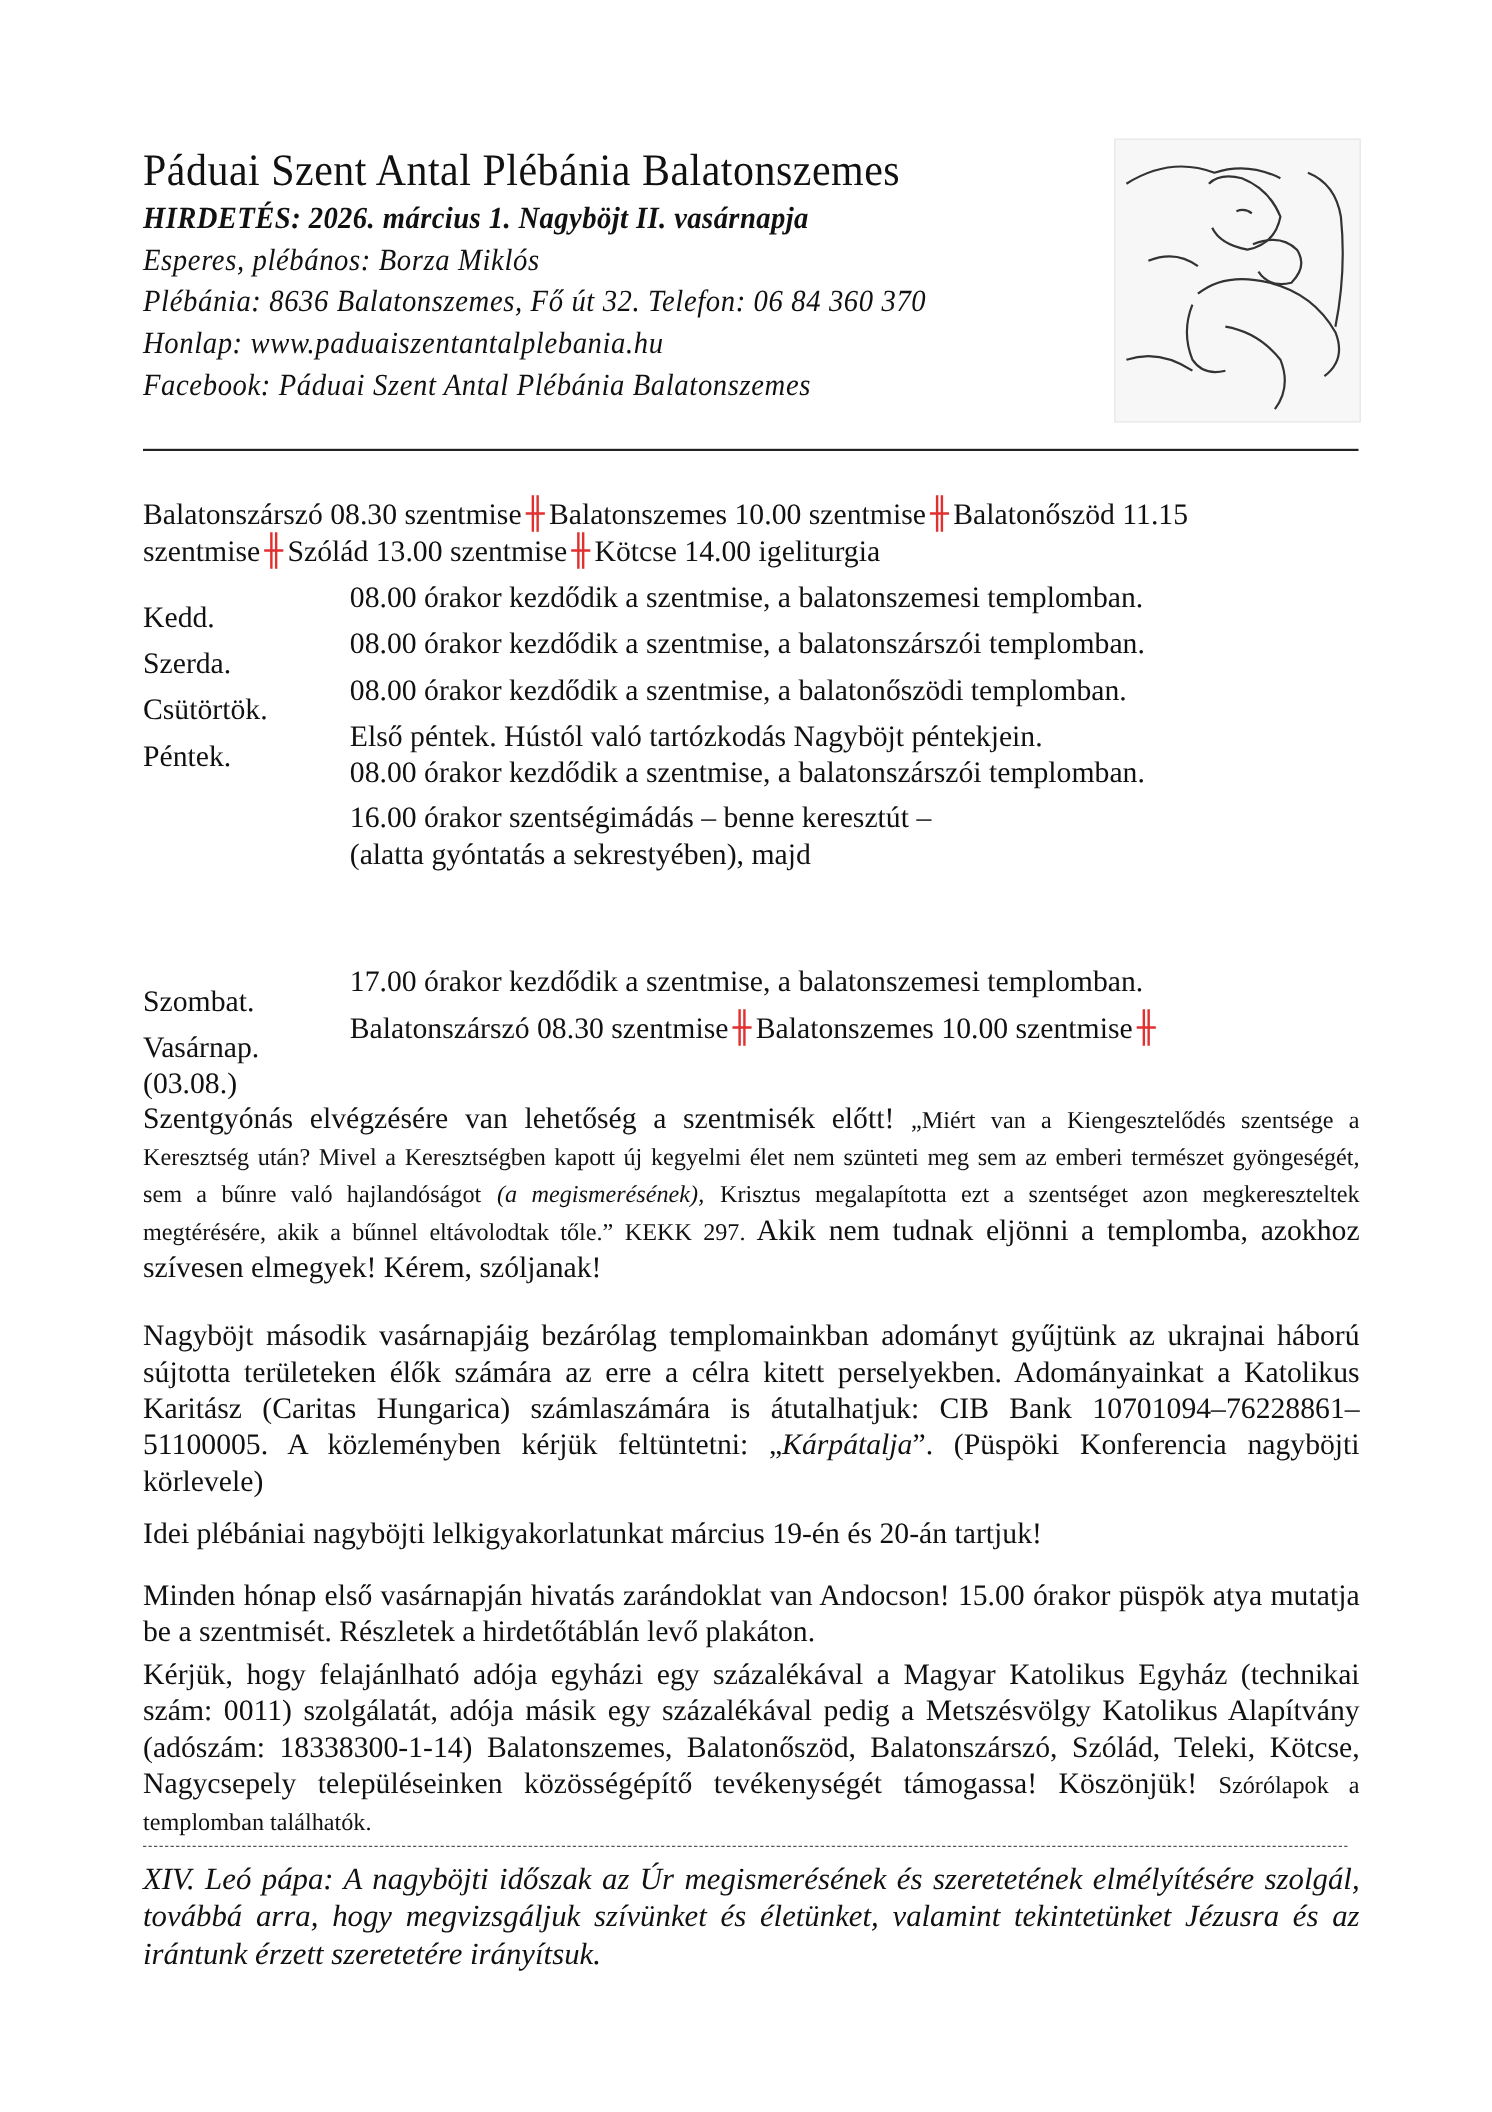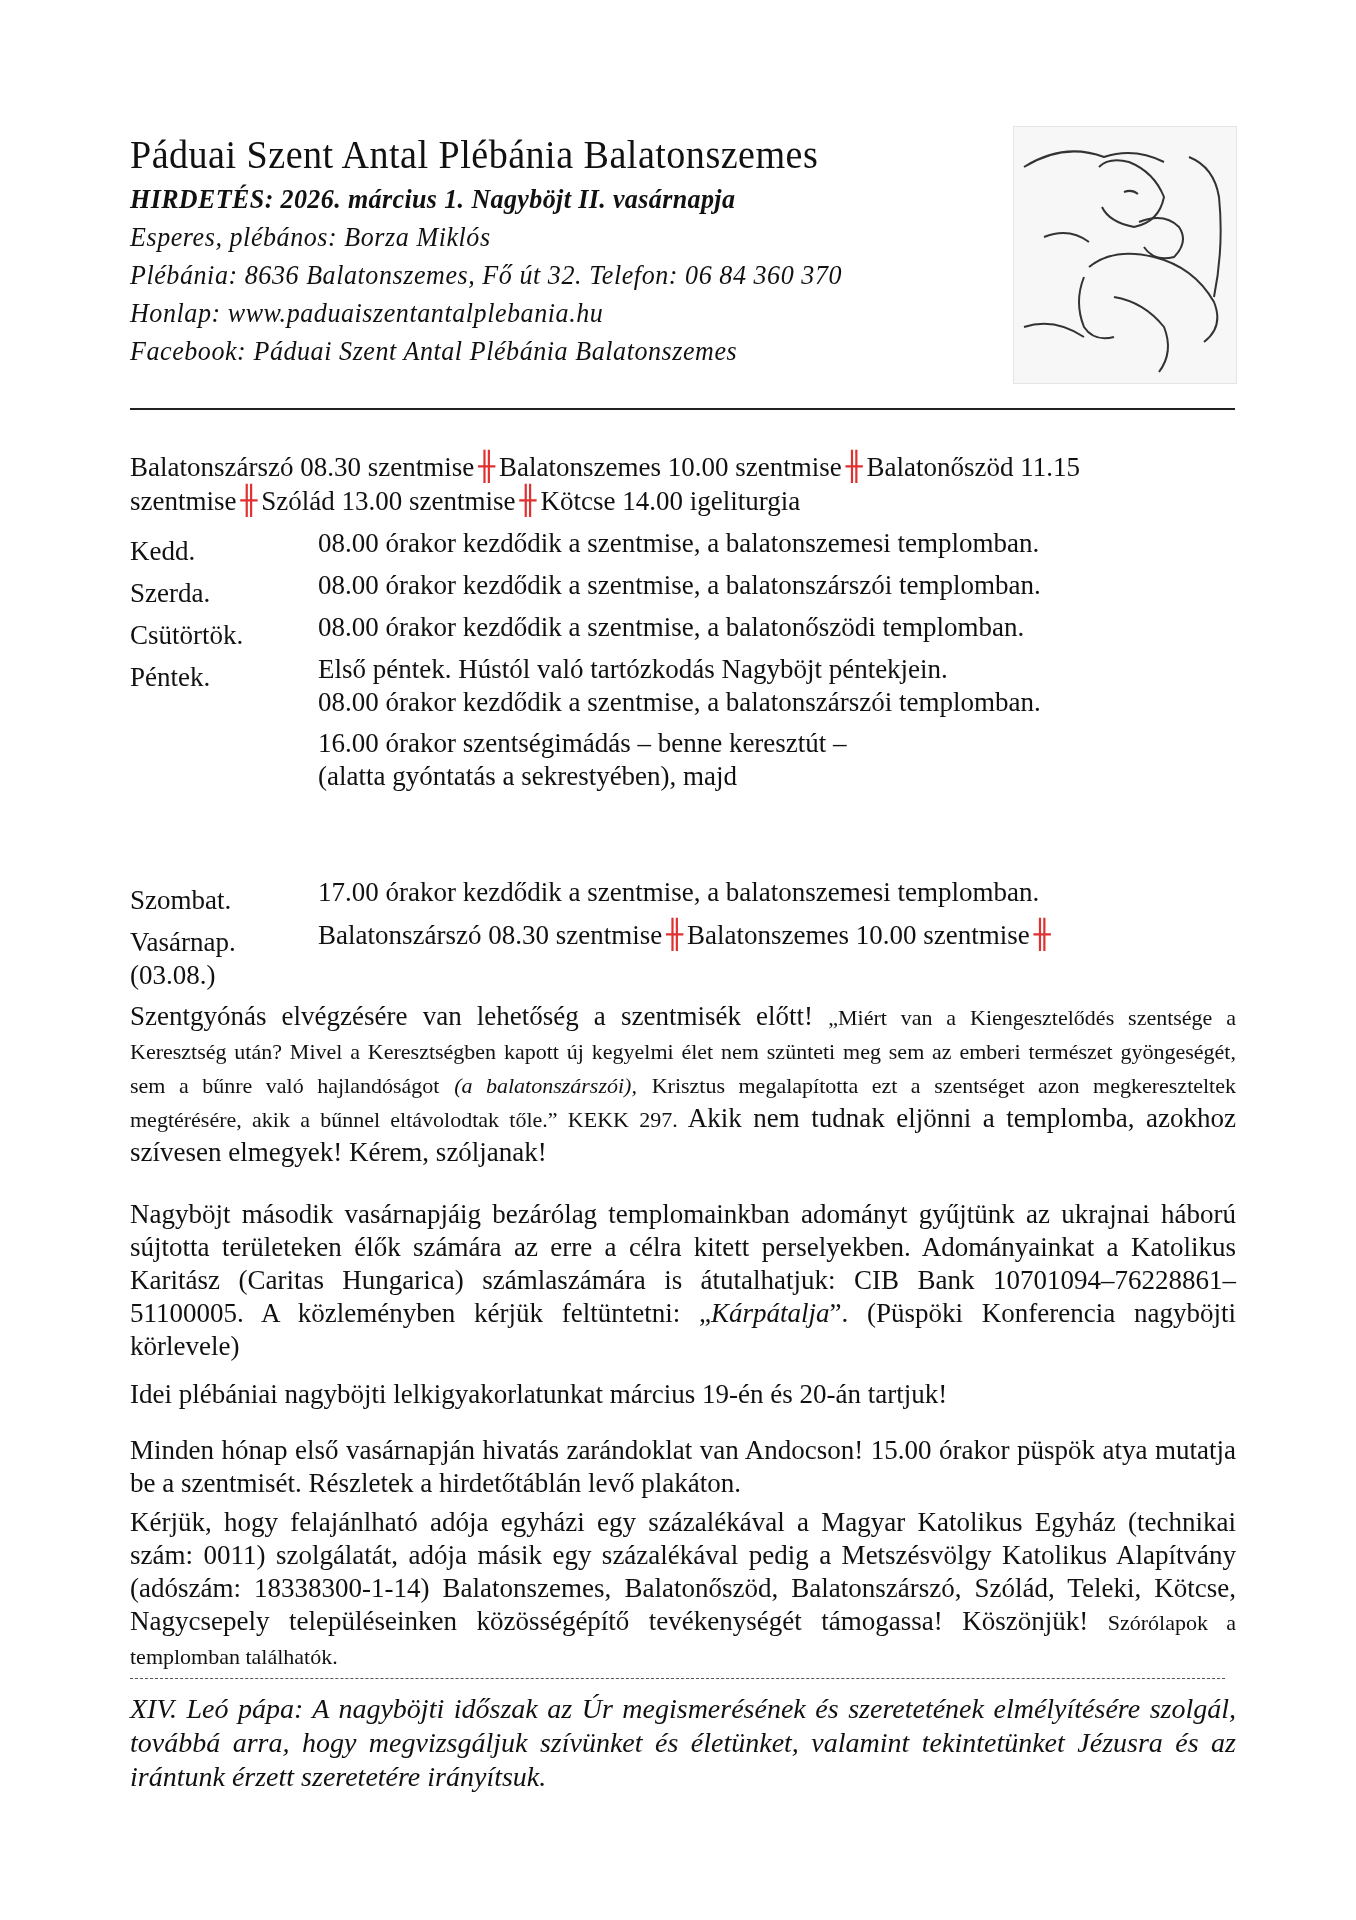--- a/index.html
+++ b/index.html
@@ -7,21 +7,21 @@
          font-family:"Liberation Serif","DejaVu Serif",serif; color:#111; }
   .hdr { position:absolute; left:130px; top:128px; width:870px; }
   .title { font-size:41px; letter-spacing:0.5px; margin:0; line-height:52px; transform:scaleX(0.93); transform-origin:left; white-space:nowrap; }
   .hline { font-size:28px; font-style:italic; line-height:38px; white-space:nowrap; transform:scaleX(0.93); transform-origin:left; letter-spacing:0.6px;}
   .hline.bold { font-weight:bold; letter-spacing:0.4px;}
   .pic { position:absolute; left:1013px; top:126px; width:222px; height:256px; background:#f7f7f7; border:1px solid #e4e4e4; overflow:hidden; }
   .rule { position:absolute; left:130px; top:408px; width:1105px; height:0; border-top:2px solid #222; }
   .sched-intro { position:absolute; left:130px; top:450px; width:1106px; font-size:27px; line-height:34px; }
   .sep { color:#e03030; font-family:"DejaVu Sans",sans-serif; font-size:28px; padding:0 4px; }
   .row { position:absolute; left:130px; width:1106px; font-size:27px; line-height:33px; }
-  .row .day { position:absolute; left:0; top:8px; width:180px; }
+  .row .day { position:absolute; left:0; top:18px; width:180px; }
   .row .txt { position:absolute; left:188px; top:0; width:920px; }
   .para { position:absolute; left:130px; width:1106px; font-size:27px; line-height:33px; text-align:justify; }
   .small { font-size:22px; }
   .dash { position:absolute; left:130px; top:1678px; width:1095px; border-top:1.5px dashed #555; }
   .quote { position:absolute; left:130px; top:1692px; width:1106px; font-size:28px; line-height:34px; font-style:italic; text-align:justify;font-family:Liberation Serif, serif; }
 </style>
 </head>
 <body>
 
 <div class="hdr">
@@ -88,21 +88,21 @@
     <div>(03.08.)</div>
   </div>
   <div class="txt">
     <div><span>Balatonszárszó 08.30 szentmise</span><span class="sep">╫</span><span>Balatonszemes 10.00 szentmise</span><span class="sep">╫</span></div>
   </div>
 </div>
 
 <div class="para" style="top:1000px;">
   <span>Szentgyónás elvégzésére van lehetőség a szentmisék előtt!</span>
   <span class="small">„Miért van a Kiengesztelődés szentsége a Keresztség után? Mivel a Keresztségben kapott új kegyelmi élet nem szünteti meg sem az emberi természet gyöngeségét, sem a bűnre való hajlandóságot</span>
-  <span class="small" style="font-style:italic">(a balatonszárszói),</span>
+  <span class="small" style="font-style:italic">(a megismerésének),</span>
   <span class="small">Krisztus megalapította ezt a szentséget azon megkereszteltek megtérésére, akik a bűnnel eltávolodtak tőle.” KEKK 297.</span>
   <span>Akik nem tudnak eljönni a templomba, azokhoz szívesen elmegyek! Kérem, szóljanak!</span>
 </div>
 
 <div class="para" style="top:1198px;"><span>Nagyböjt második vasárnapjáig bezárólag templomainkban adományt gyűjtünk az ukrajnai háború sújtotta területeken élők számára az erre a célra kitett perselyekben. Adományainkat a Katolikus Karitász (Caritas Hungarica) számlaszámára is átutalhatjuk: CIB Bank 10701094–76228861–51100005. A közleményben kérjük feltüntetni: „</span><i>Kárpátalja</i><span>”. (Püspöki Konferencia nagyböjti körlevele)</span></div>
 
 <div class="para" style="top:1378px;">Idei plébániai nagyböjti lelkigyakorlatunkat március 19-én és 20-án tartjuk!</div>
 
 <div class="para" style="top:1434px;">Minden hónap első vasárnapján hivatás zarándoklat van Andocson! 15.00 órakor püspök atya mutatja be a szentmisét. Részletek a hirdetőtáblán levő plakáton.</div>
 

